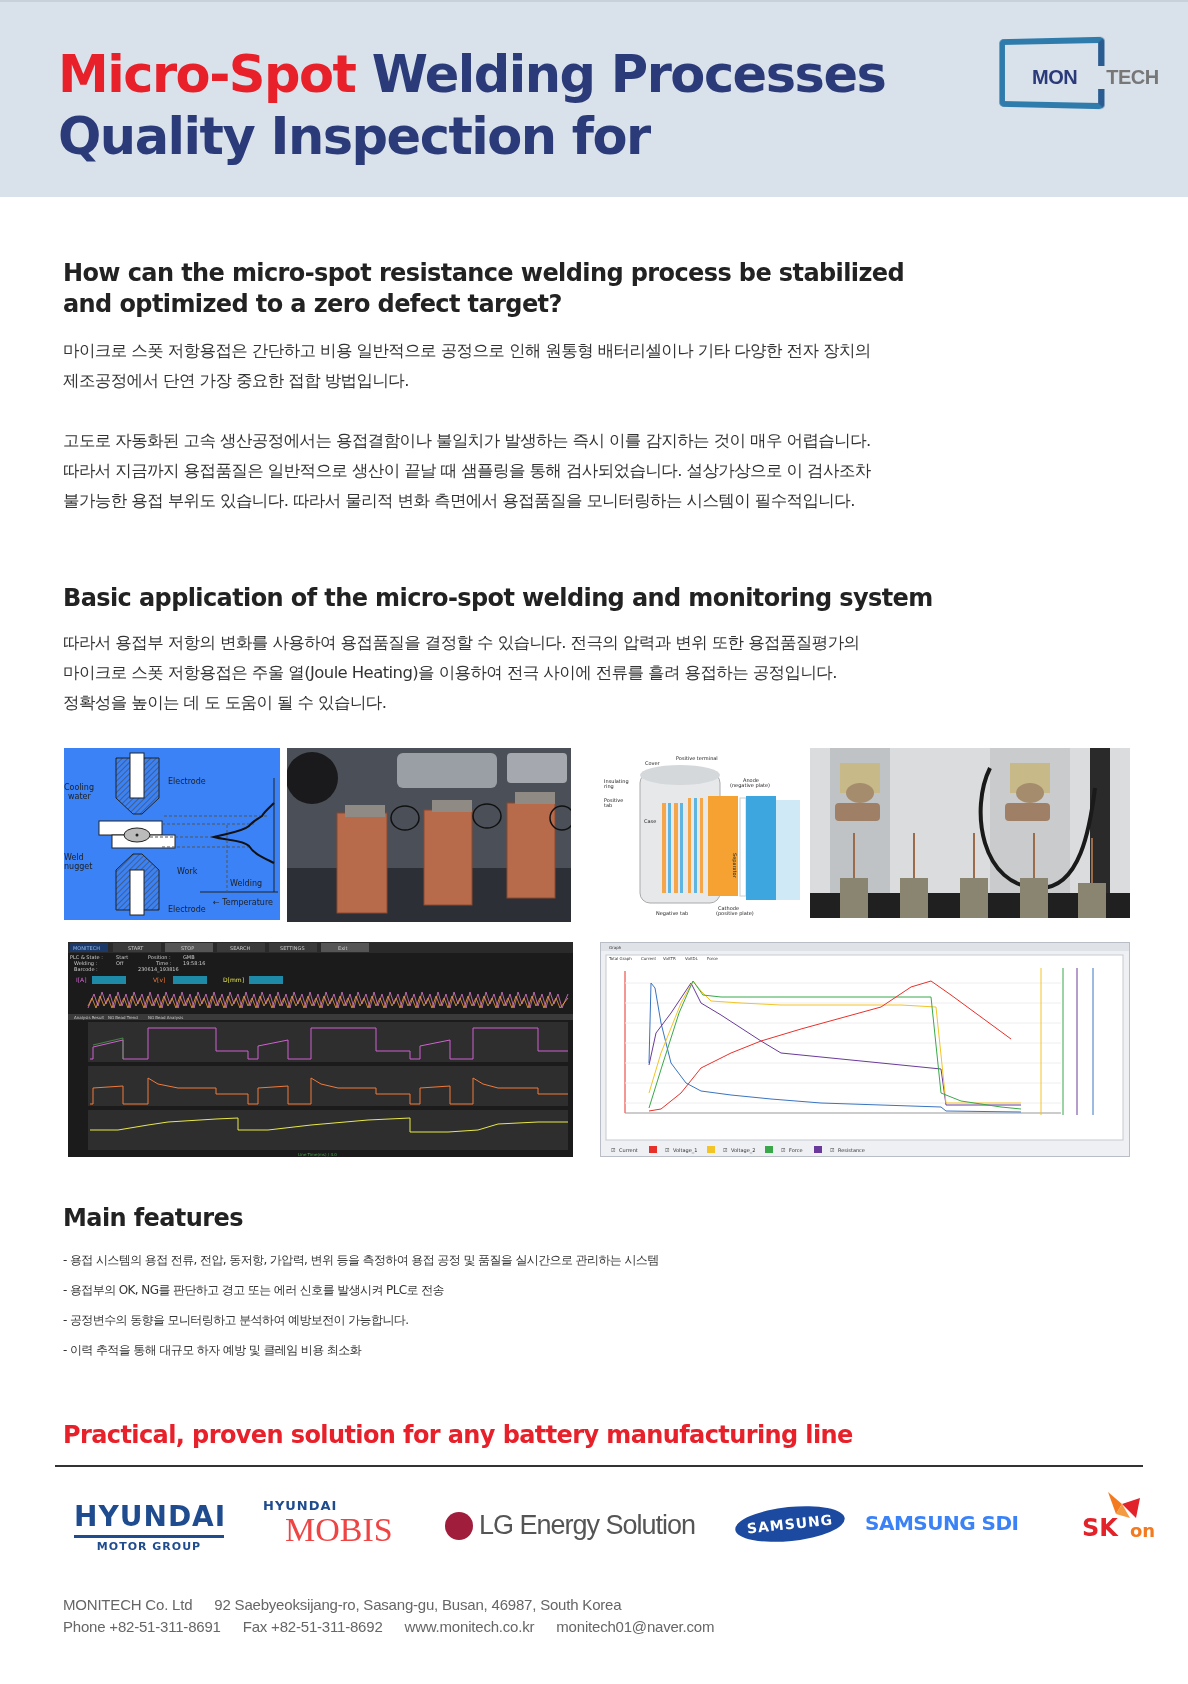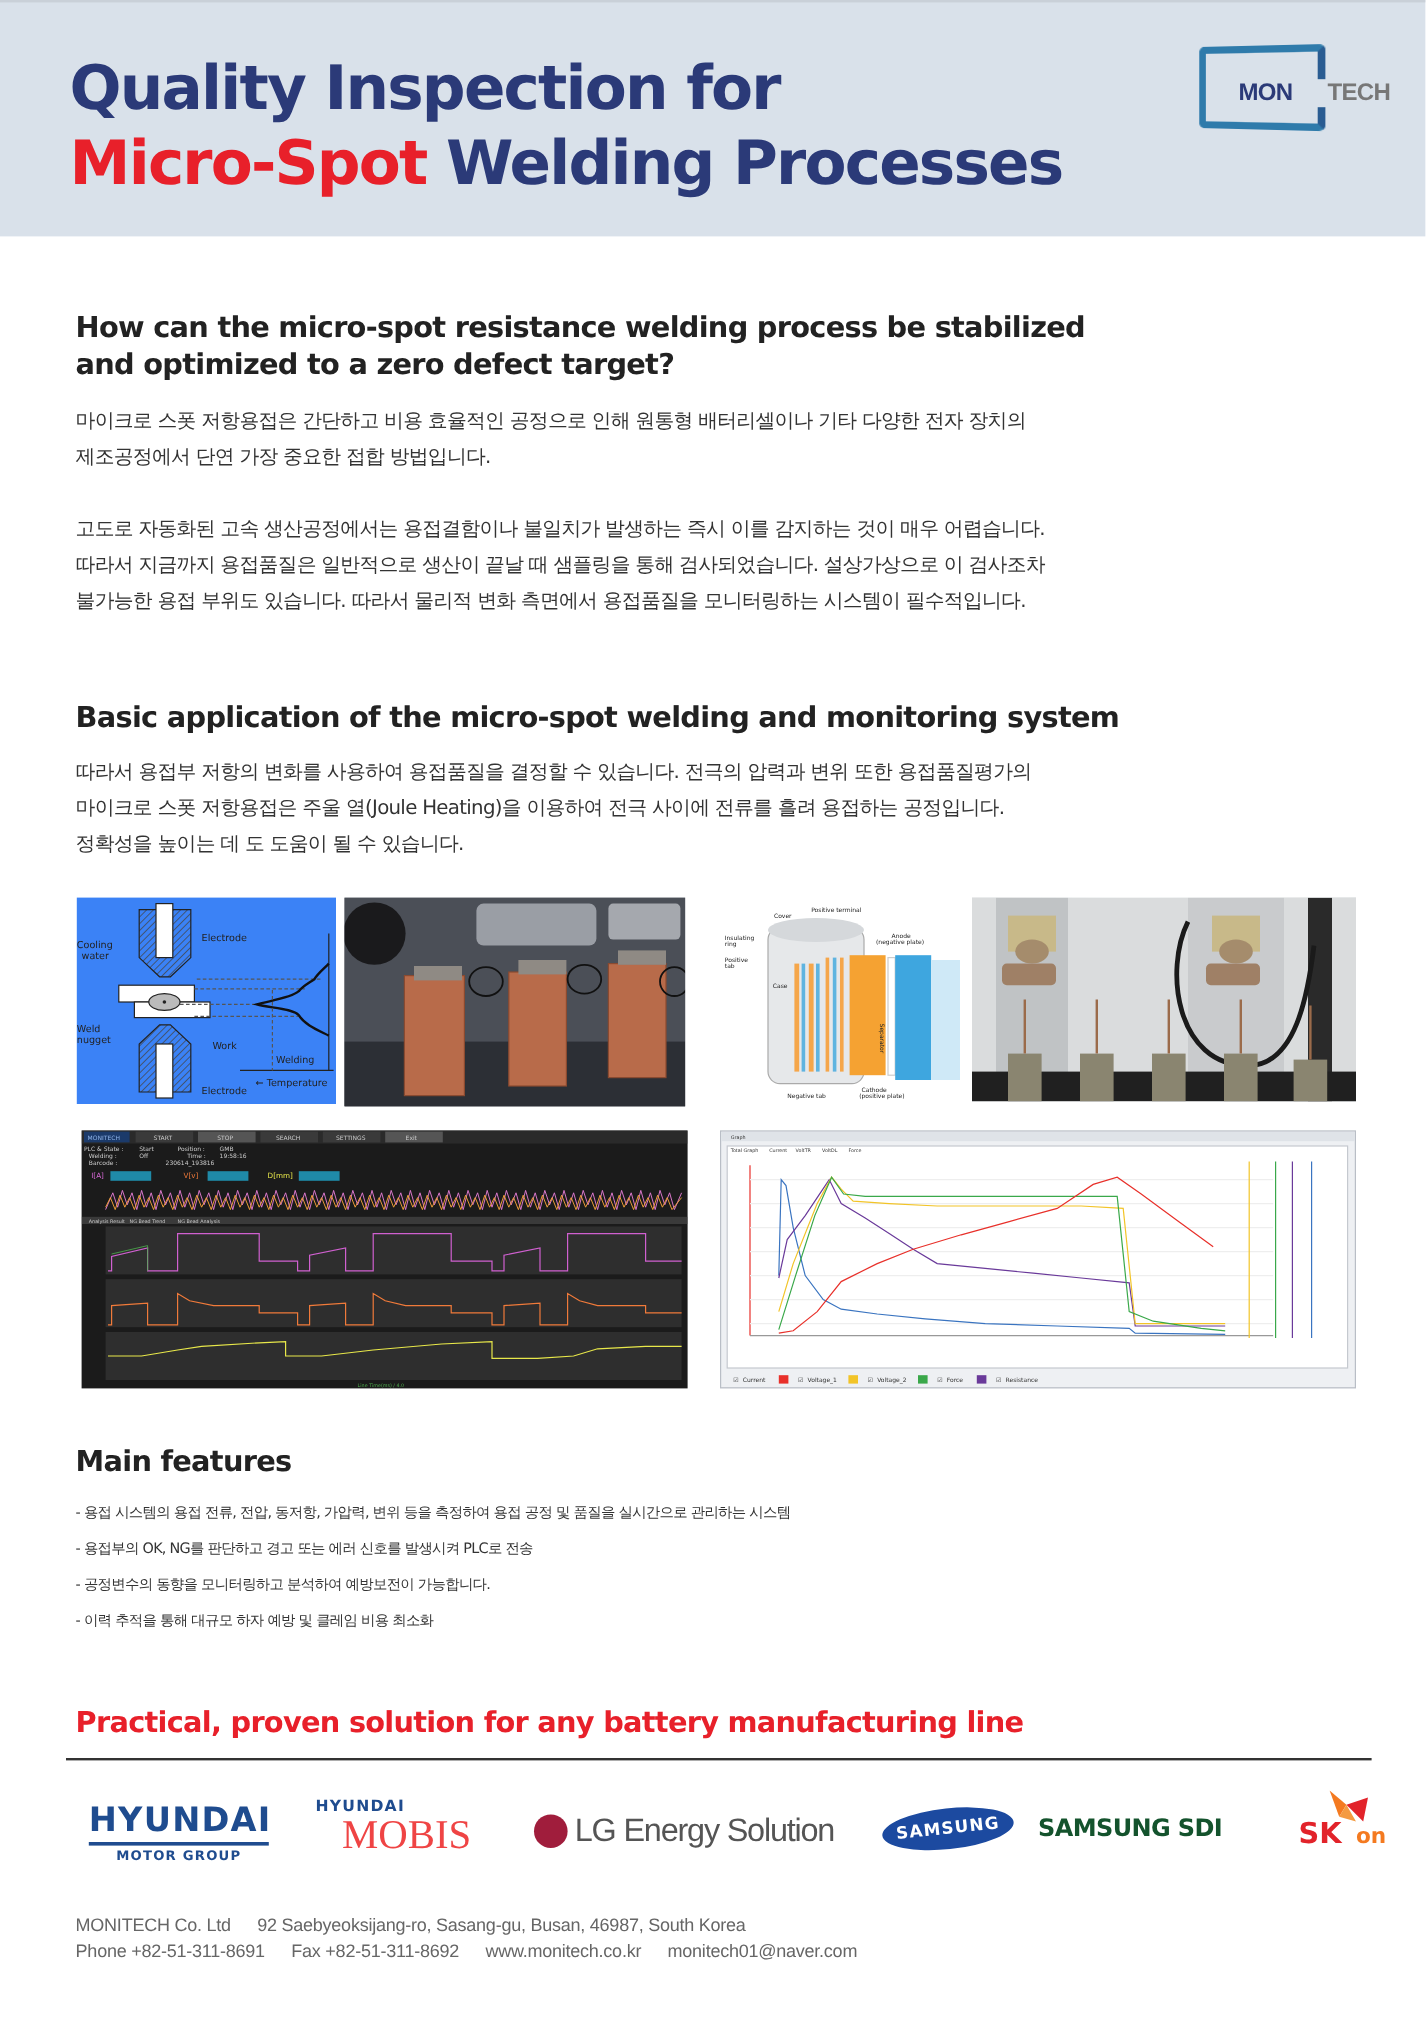--- a/index.html
+++ b/index.html
@@ -33,35 +33,35 @@
 
   .partner { position: absolute; }
   .footer { position: absolute; left: 63px; top: 1594px; font-family: "Liberation Sans", sans-serif; font-size: 15px; line-height: 22px; color: #666; letter-spacing: -0.2px; }
   .footer span { margin-right: 22px; }
 </style>
 </head>
 <body>
 
 <div class="header">
   <div class="title">
+    <div><span class="red">Micro-Spot</span> <span>Welding Processes</span></div>
     <div>Quality Inspection for</div>
-    <div><span class="red">Micro-Spot</span> <span>Welding Processes</span></div>
   </div>
   <div class="logo">
     <div class="frame"></div>
     <div class="txt"><span class="mon">MON</span><span class="tech">TECH</span></div>
   </div>
 </div>
 
 <div class="h2" style="top:258px;">
   <div>How can the micro-spot resistance welding process be stabilized</div>
   <div>and optimized to a zero defect target?</div>
 </div>
 <div class="para" style="top:336px;">
-  <div>마이크로 스폿 저항용접은 간단하고 비용 효율적인 공정으로 인해 원통형 배터리셀이나 기타 다양한 전자 장치의</div>
+  <div>마이크로 스폿 저항용접은 간단하고 비용 일반적으로 공정으로 인해 원통형 배터리셀이나 기타 다양한 전자 장치의</div>
   <div>제조공정에서 단연 가장 중요한 접합 방법입니다.</div>
 </div>
 <div class="para" style="top:426px;">
   <div>고도로 자동화된 고속 생산공정에서는 용접결함이나 불일치가 발생하는 즉시 이를 감지하는 것이 매우 어렵습니다.</div>
   <div>따라서 지금까지 용접품질은 일반적으로 생산이 끝날 때 샘플링을 통해 검사되었습니다. 설상가상으로 이 검사조차</div>
   <div>불가능한 용접 부위도 있습니다. 따라서 물리적 변화 측면에서 용접품질을 모니터링하는 시스템이 필수적입니다.</div>
 </div>
 
 <div class="h2" style="top:583px;">Basic application of the micro-spot welding and monitoring system</div>
 <div class="para" style="top:628px;">
@@ -317,21 +317,21 @@
   <div style="font-family:'DejaVu Sans',sans-serif; font-weight:bold; font-size:13px; color:#1f4c8f; letter-spacing:1px;">HYUNDAI</div>
   <div style="font-family:'Liberation Serif',serif; font-size:34px; line-height:34px; color:#ef4444; margin-left:22px;">MOBIS</div>
 </div>
 <div class="partner" style="left:445px; top:1510px; display:flex; align-items:center;">
   <span style="display:inline-block; width:28px; height:28px; border-radius:50%; background:#a01d3c; margin-right:6px;"></span>
   <span style="font-family:'Liberation Sans',sans-serif; font-size:27px; color:#555; letter-spacing:-1px;">LG Energy Solution</span>
 </div>
 <div class="partner" style="left:735px; top:1507px; width:110px; height:34px; background:#1c4aa0; border-radius:50%; transform:rotate(-6deg); display:flex; align-items:center; justify-content:center;">
   <span style="font-family:'DejaVu Sans',sans-serif; font-weight:bold; font-size:14px; color:#fff; letter-spacing:1px;">SAMSUNG</span>
 </div>
-<div class="partner" style="left:865px; top:1511px; font-family:'DejaVu Sans',sans-serif; font-weight:bold; font-size:20px; color:#14532d; letter-spacing:-0.5px;text-align:right;">SAMSUNG SDI</div>
+<div class="partner" style="left:865px; top:1511px; font-family:'DejaVu Sans',sans-serif; font-weight:bold; font-size:20px; color:#3b82f6; letter-spacing:-0.5px;text-align:right;">SAMSUNG SDI</div>
 <div class="partner" style="left:1082px; top:1492px; width:80px; height:50px;text-decoration:underline;">
   <svg width="40" height="30" style="position:absolute; left:22px; top:0;">
       <path d="M4 0 L18 12 L12 22 Z" fill="#f47a20"></path>
       <path d="M18 12 L36 6 L32 26 Z" fill="#e2232a"></path>
       <path d="M12 22 L18 12 L26 26 Z" fill="#f49a40"></path>
     </svg>
   <span style="position:absolute; left:0; top:22px; font-family:'DejaVu Sans',sans-serif; font-weight:bold; font-size:24px; color:#e2232a;">SK</span>
   <span style="position:absolute; left:48px; top:28px; font-family:'DejaVu Sans',sans-serif; font-weight:bold; font-size:18px; color:#f47a20;">on</span>
 </div>
 

